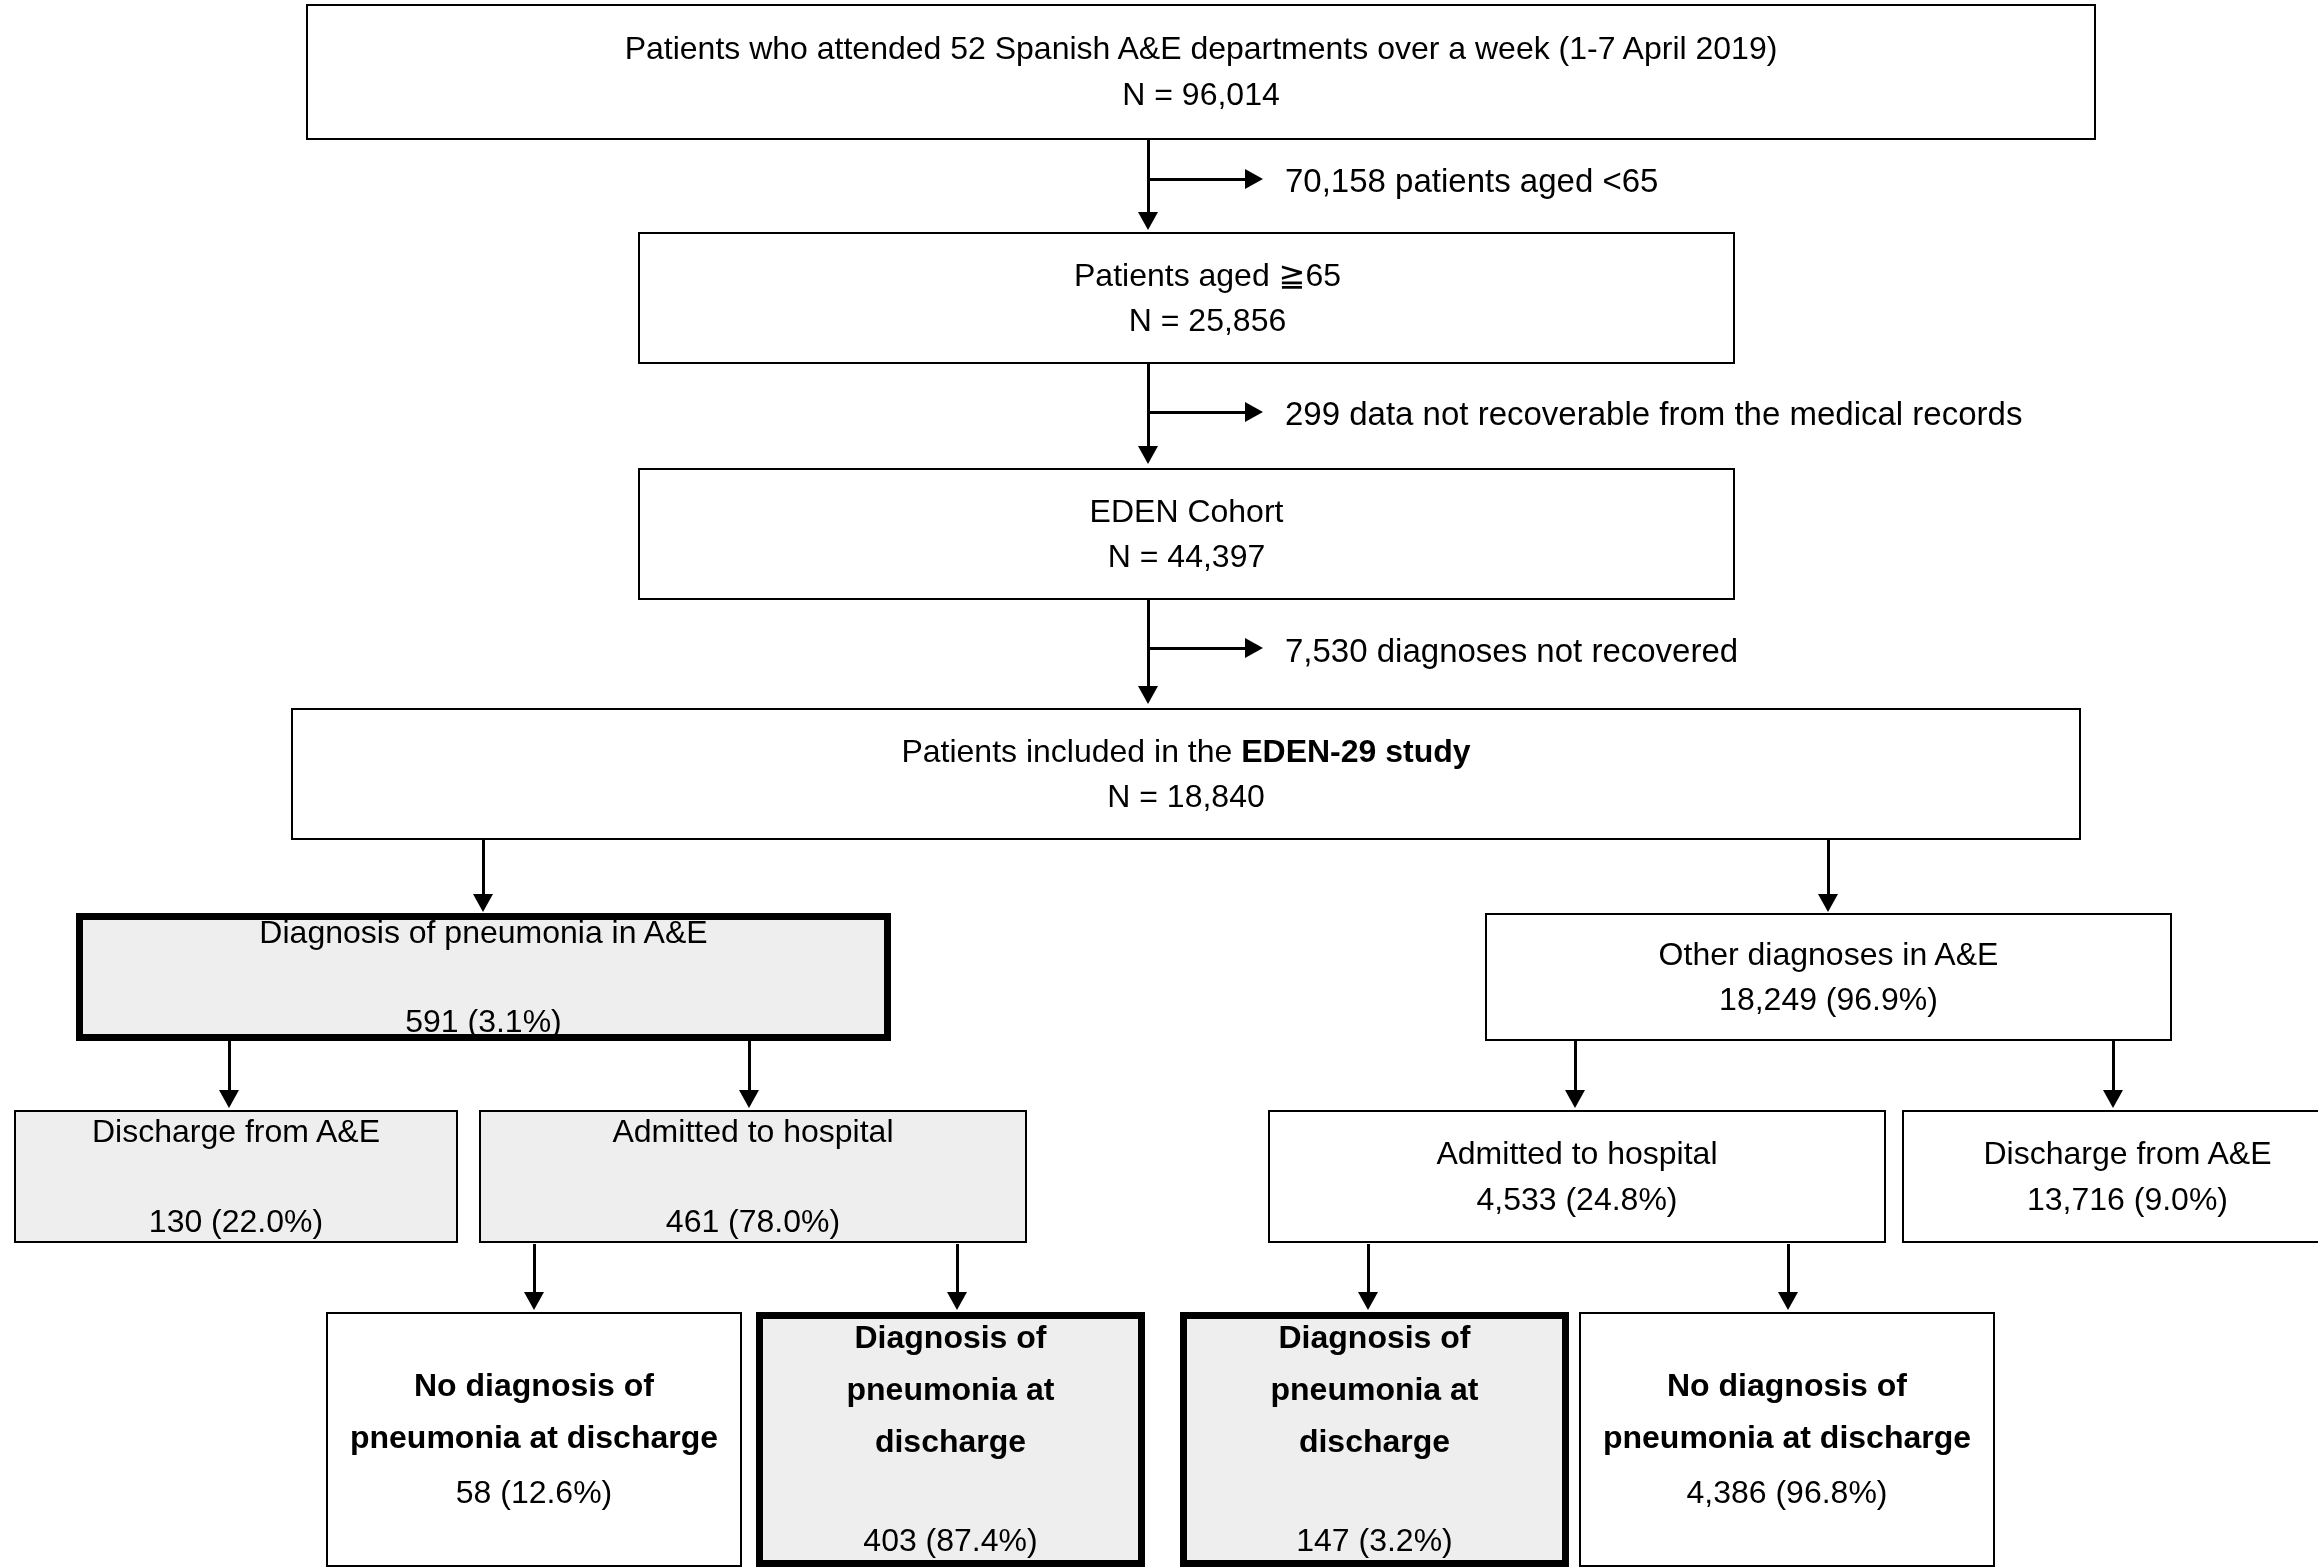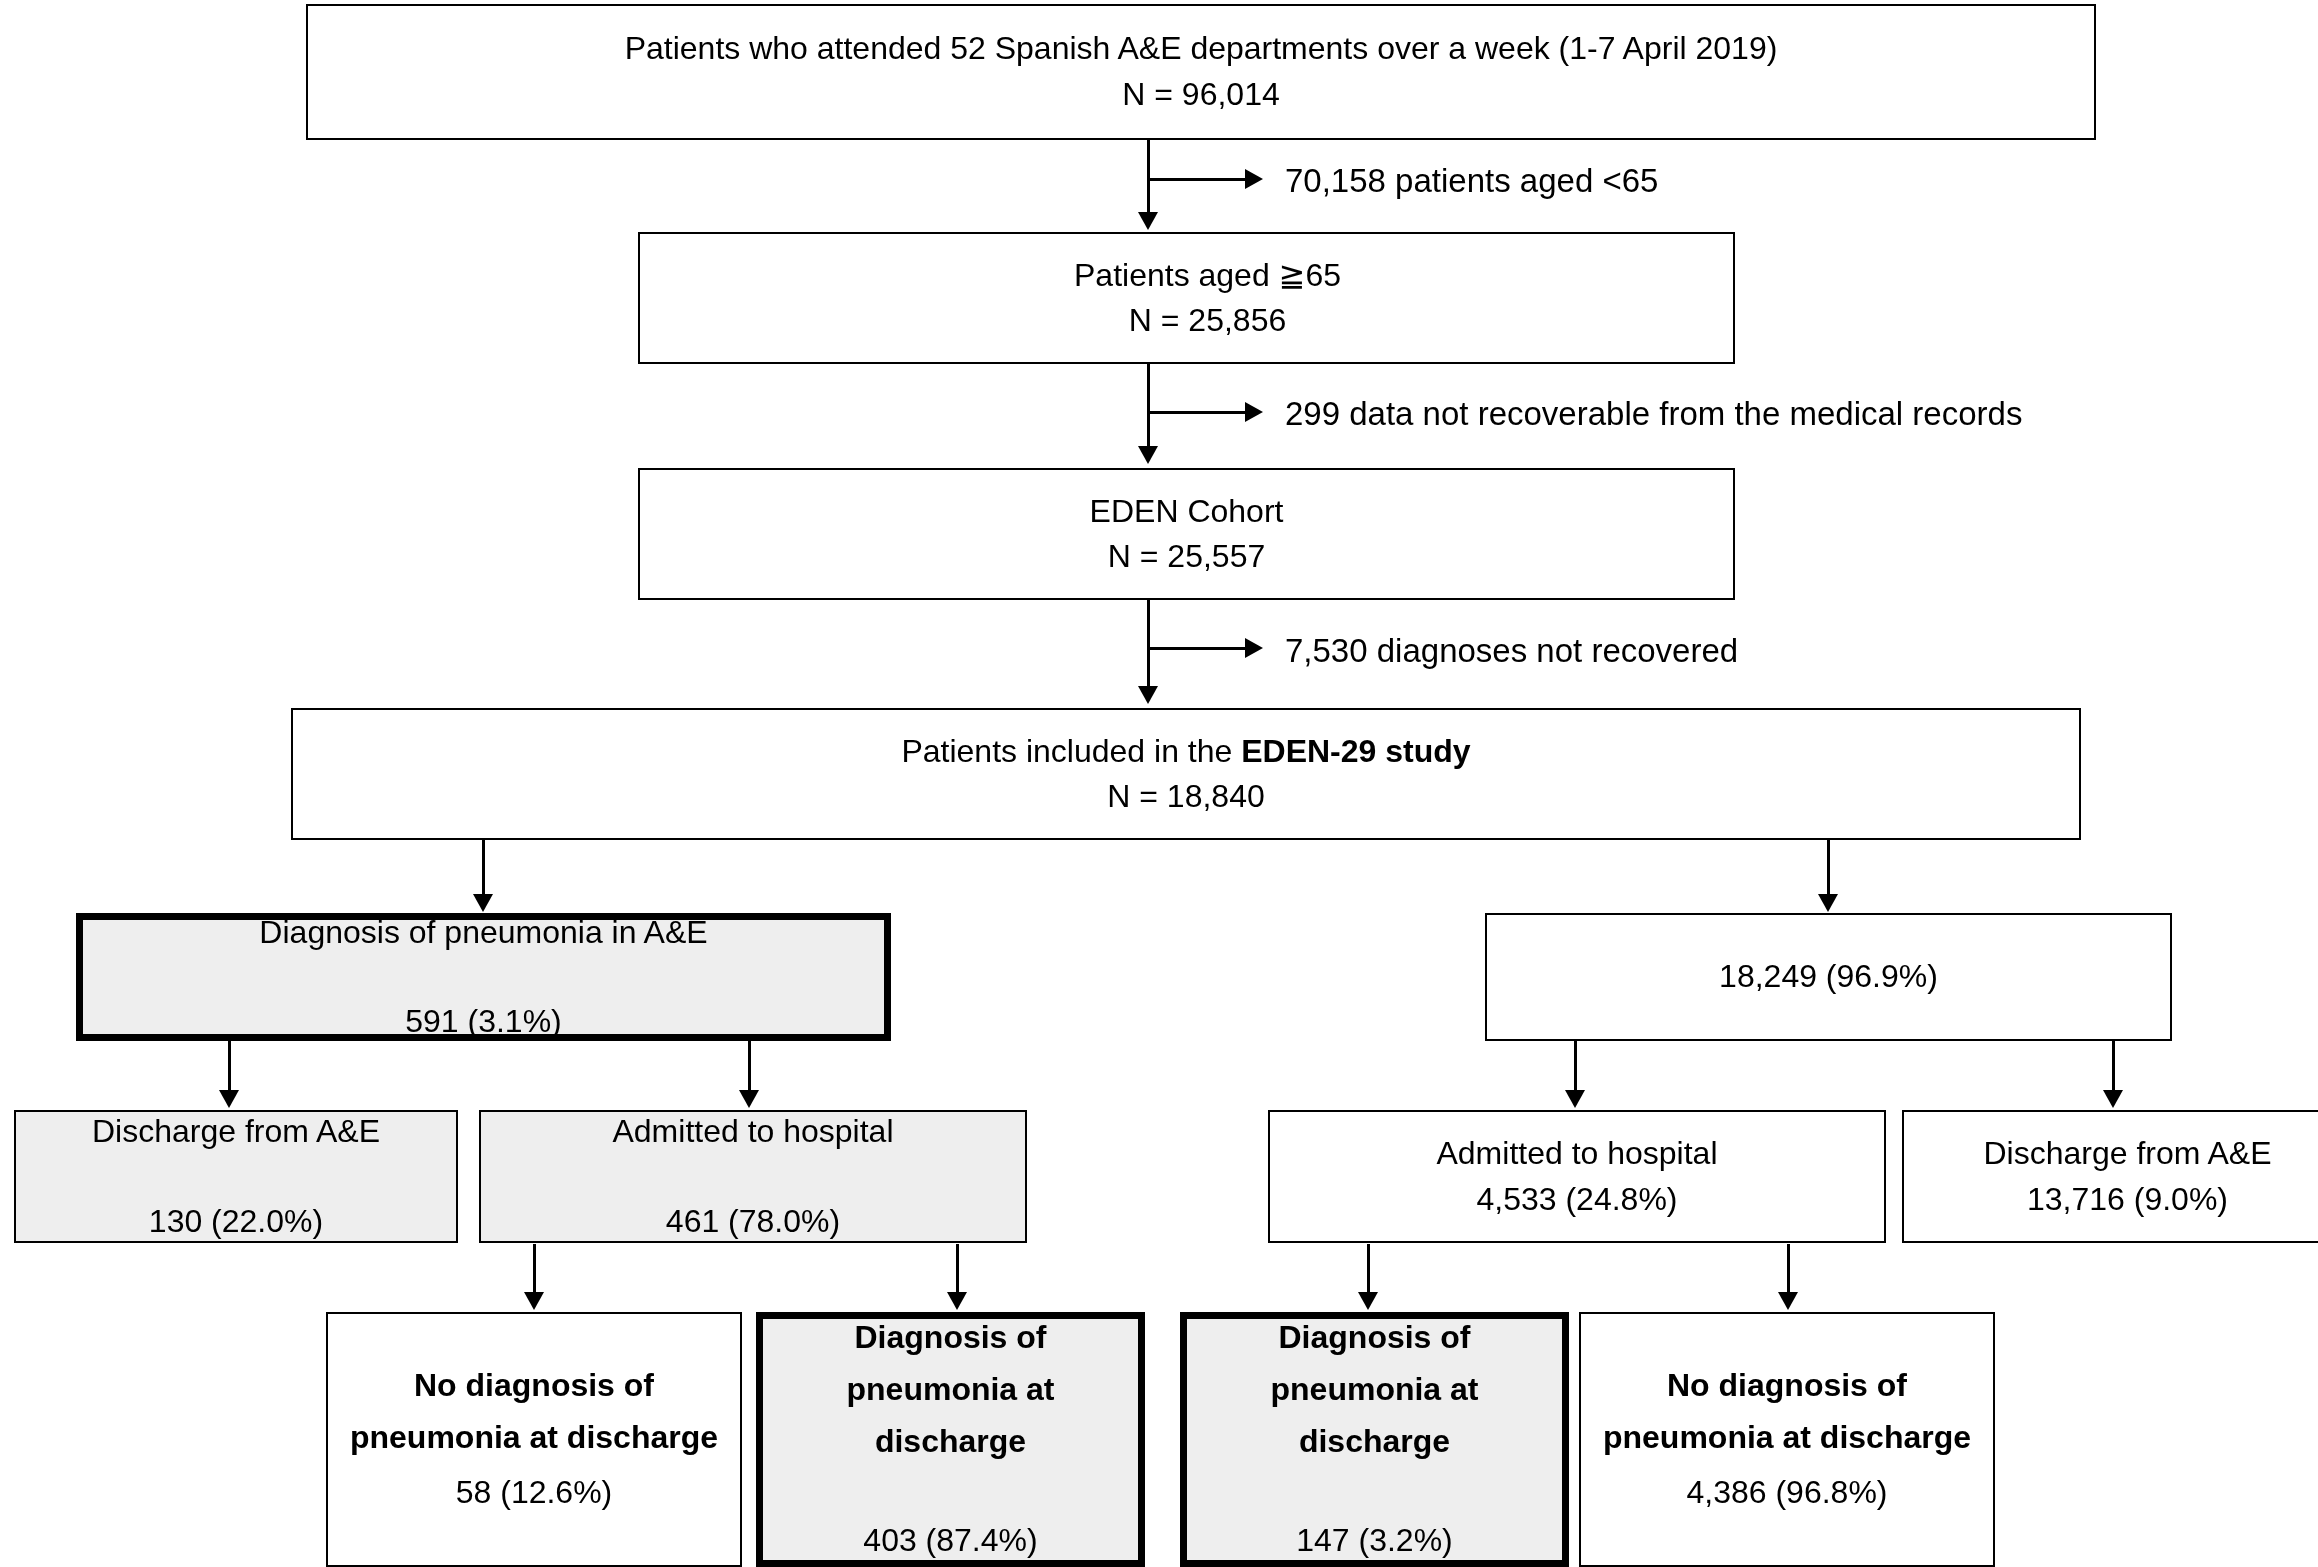--- a/index.html
+++ b/index.html
@@ -102,21 +102,21 @@
   </div>
 
   <div class="vline" style="left:1147px; top:364px; height:83px;"></div>
   <div class="arrow-down" style="left:1138px; top:446px;"></div>
   <div class="hline" style="left:1147px; top:411px; width:99px;"></div>
   <div class="arrow-right" style="left:1245px; top:402px;"></div>
   <div class="side-label" style="left:1285px; top:397px;">299 data not recoverable from the medical records</div>
 
   <div class="box" style="left:638px; top:468px; width:1097px; height:132px;">
     <div class="ttl bold">EDEN Cohort</div>
-    <div class="num">N = 25,557</div>
+    <div class="num">N = 44,397</div>
   </div>
 
   <div class="vline" style="left:1147px; top:600px; height:87px;"></div>
   <div class="arrow-down" style="left:1138px; top:686px;"></div>
   <div class="hline" style="left:1147px; top:647px; width:99px;"></div>
   <div class="arrow-right" style="left:1245px; top:638px;"></div>
   <div class="side-label" style="left:1285px; top:634px;">7,530 diagnoses not recovered</div>
 
   <div class="box" style="left:291px; top:708px; width:1790px; height:132px;">
     <div class="ttl"><span>Patients included in the </span><b>EDEN-29 study</b></div>
@@ -128,20 +128,21 @@
 
   <div class="vline" style="left:1827px; top:840px; height:56px;"></div>
   <div class="arrow-down" style="left:1818px; top:894px;"></div>
 
   <div class="box thick shaded" style="left:76px; top:913px; width:815px; height:128px;">
     <div class="ttl bold">Diagnosis of pneumonia in A&amp;E</div>
     <div class="num">591 (3.1%)</div>
   </div>
 
   <div class="box" style="left:1485px; top:913px; width:687px; height:128px;">
+    <div class="ttl bold">Other diagnoses in A&amp;E</div>
     <div class="num">18,249 (96.9%)</div>
   </div>
 
   <div class="vline" style="left:228px; top:1041px; height:50px;"></div>
   <div class="arrow-down" style="left:219px; top:1090px;"></div>
 
   <div class="vline" style="left:748px; top:1041px; height:50px;"></div>
   <div class="arrow-down" style="left:739px; top:1090px;"></div>
 
   <div class="vline" style="left:1574px; top:1041px; height:50px;"></div>

